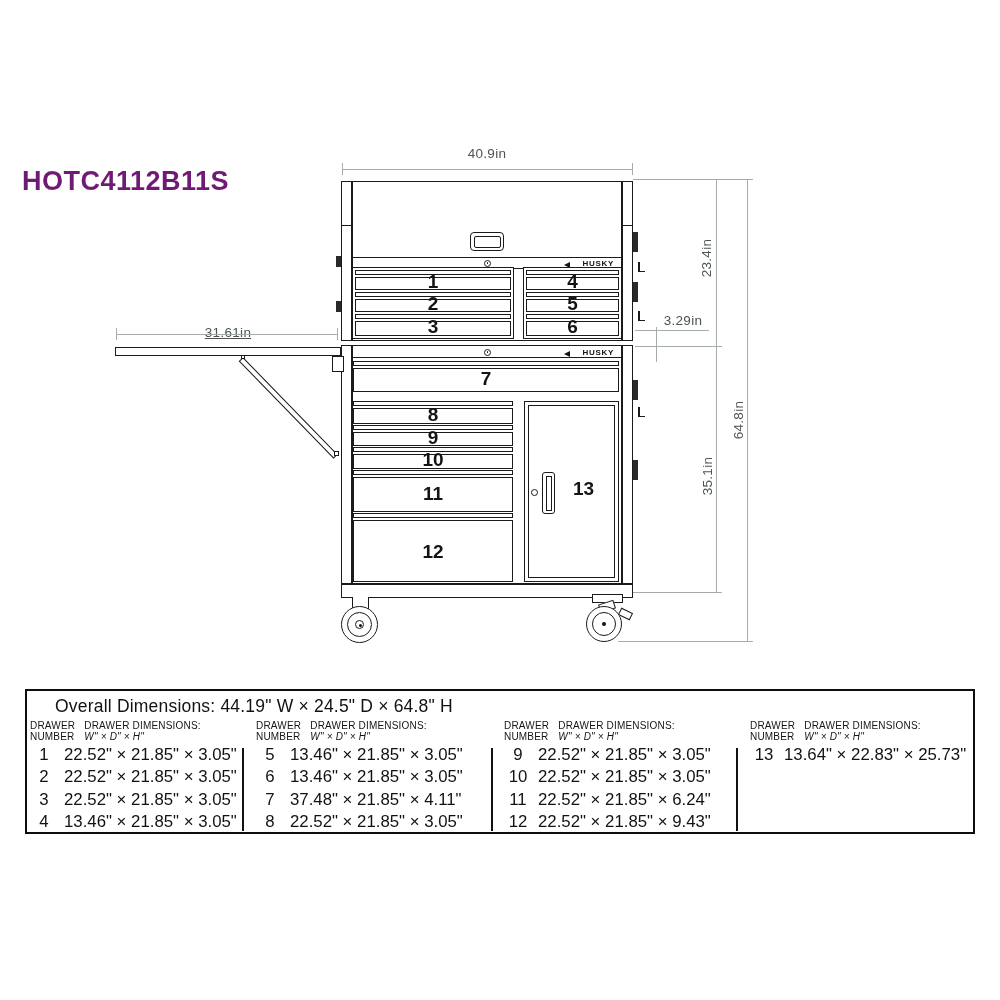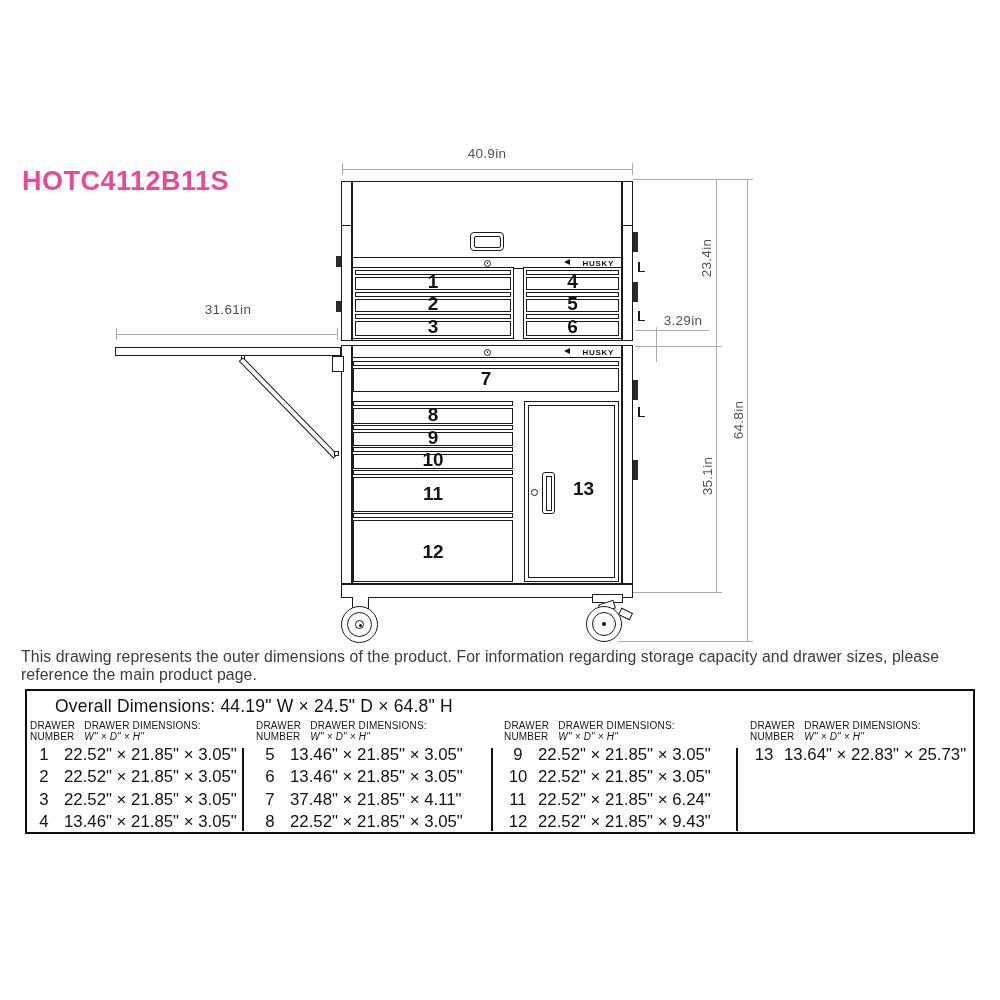--- a/index.html
+++ b/index.html
@@ -14,25 +14,25 @@
   .gl{position:absolute;background:#a6acac;}
   
   .dt{position:absolute;color:#4e5254;font-size:13.5px;line-height:14px;text-align:center;letter-spacing:.3px;}
   .vdt{transform:rotate(-90deg);transform-origin:center;}
   
   .drawer{position:absolute;box-sizing:border-box;display:flex;flex-direction:column;}
   .strip{display:block;height:5px;border:1.3px solid #1b1b1b;background:#fff;margin-bottom:1.5px;box-sizing:border-box;}
   .front{display:block;flex:1;border:1.3px solid #1b1b1b;background:#fff;box-sizing:border-box;}
   .num{position:absolute;left:0;right:0;top:55%;transform:translateY(-50%);text-align:center;
        font-weight:700;font-size:19px;line-height:1;color:#141414;}
-  .husky{position:absolute;display:flex;align-items:flex-start;gap:12px;color:#141414;
+  .husky{position:absolute;display:flex;align-items:flex-end;gap:12px;color:#141414;
          font-size:8px;font-weight:700;letter-spacing:.7px;}
   .husky-tri{width:0;height:0;border-top:3.5px solid transparent;border-bottom:3.5px solid transparent;border-right:6px solid #141414;}
   .dot{position:absolute;background:#141414;border-radius:50%;}
-  .title{position:absolute;left:22px;top:166px;font-size:27px;font-weight:800;letter-spacing:.5px;color:#ec4899;}
+  .title{position:absolute;left:22px;top:166px;font-size:27px;font-weight:800;letter-spacing:.5px;color:#701a75;}
   .disclaimer{position:absolute;left:21px;top:648px;width:962px;margin:0;font-size:15.8px;line-height:17.8px;
               color:#3c3c3c;letter-spacing:.1px;white-space:pre-line;}
   
   .dims-table{position:absolute;left:25px;top:689px;width:950px;height:145px;box-sizing:border-box;
               border:2px solid #0e0e0e;background:#fff;color:#121212;}
   .overall{position:absolute;left:28px;top:5px;font-size:17.5px;letter-spacing:.2px;}
   .tdiv{position:absolute;width:1.6px;background:#121212;}
   .tgroup{position:absolute;top:29px;}
   .ghead{display:flex;gap:9px;height:24px;}
   .ghcol div{font-size:10px;line-height:11.4px;letter-spacing:.2px;color:#151515;white-space:nowrap;}
@@ -170,21 +170,21 @@
   <div class="b circ" style="left:355px;top:620px;width:9px;height:9px;border-width:1.4px;"></div>
   <i class="dot" style="left:358.5px;top:623.5px;width:3px;height:3px;"></i>
 
   <div class="b" style="left:592px;top:594px;width:31px;height:9px;"></div>
   <div class="b" style="left:599px;top:602px;width:16px;height:9px;border-width:1.2px;transform:rotate(-18deg);"></div>
   <div class="b circ" style="left:586px;top:606px;width:36px;height:36px;border-width:1.6px;"></div>
   <div class="b circ" style="left:592px;top:612px;width:24px;height:24px;border-width:1.2px;"></div>
   <i class="dot" style="left:602px;top:622px;width:4px;height:4px;"></i>
   <div class="b" style="left:619px;top:610px;width:13px;height:8px;border-width:1.2px;transform:rotate(26deg);"></div>
 
-  <div class="dt" style="left:194px;top:303px;width:68px;">31.61in</div>
+  <div class="dt" style="left:194px;top:326px;width:68px;text-decoration:underline;">31.61in</div>
   <i class="gl" style="left:116px;top:334px;width:222px;height:1px;"></i>
   <i class="gl" style="left:116px;top:328px;width:1px;height:12px;"></i>
   <i class="gl" style="left:337px;top:328px;width:1px;height:12px;"></i>
   <div class="b" style="left:115px;top:347px;width:226px;height:9px;border-width:1.5px;"></div>
   <div class="b" style="left:332px;top:356px;width:12px;height:16px;"></div>
   <div class="b" style="left:243px;top:357px;width:136px;height:5.5px;border-width:1.3px;transform:rotate(45.8deg);transform-origin:0 0;"></div>
   <div class="b" style="left:241px;top:355px;width:4px;height:4px;border-width:1.1px;"></div>
   <div class="b" style="left:334px;top:451px;width:5px;height:5px;border-width:1.1px;"></div>
 
   <i class="clip" style="left:336px;top:256px;width:5px;height:11px;"></i>
@@ -217,22 +217,20 @@
   <i class="gl" style="left:710px;top:592px;width:12px;height:1px;"></i>
   <div class="dt vdt" style="left:676px;top:469px;width:64px;height:14px;">35.1in</div>
   <i class="gl" style="left:633px;top:592px;width:85px;height:1px;"></i>
 
   <i class="gl" style="left:747px;top:179px;width:1px;height:463px;"></i>
   <i class="gl" style="left:741px;top:179px;width:12px;height:1px;"></i>
   <i class="gl" style="left:741px;top:641px;width:12px;height:1px;"></i>
   <div class="dt vdt" style="left:707px;top:413px;width:64px;height:14px;">64.8in</div>
   <i class="gl" style="left:618px;top:641px;width:131px;height:1px;"></i>
 
-  <p class="disclaimer">This drawing represents the outer dimensions of the product. For information regarding storage capacity and drawer sizes, please
-reference the main product page.</p>
 
   <div class="dims-table">
     <div class="overall">Overall Dimensions: 44.19" W × 24.5" D × 64.8" H</div>
 
     <i class="tdiv" style="left:215px;top:57px;height:83px;"></i>
     <i class="tdiv" style="left:464px;top:57px;height:83px;"></i>
     <i class="tdiv" style="left:709px;top:57px;height:83px;"></i>
 
     <div class="tgroup" style="left:3px;width:212px;">
       <div class="ghead">

